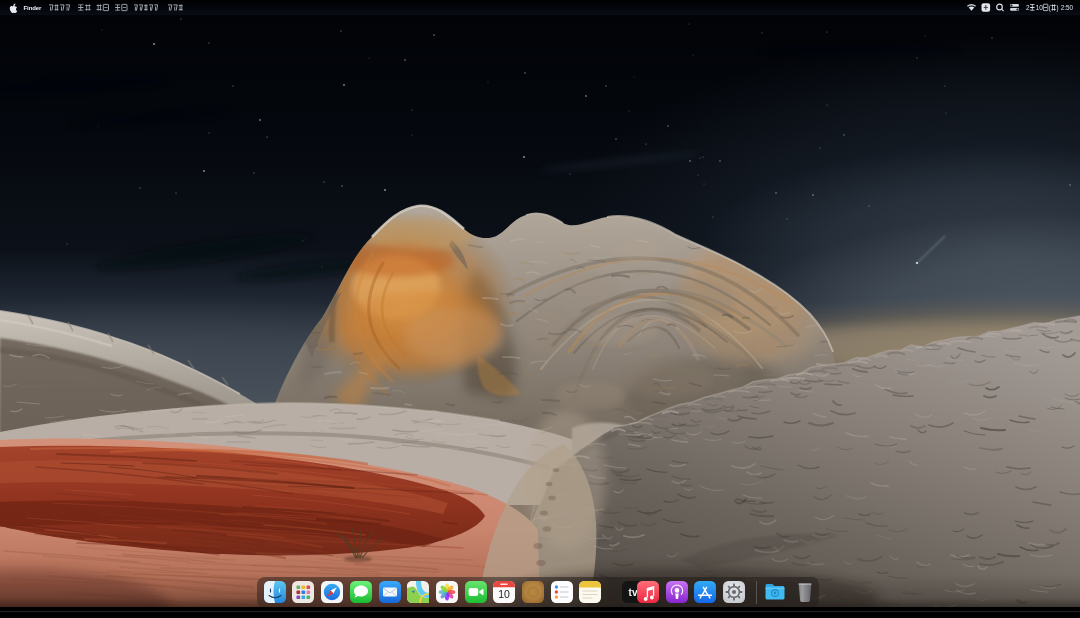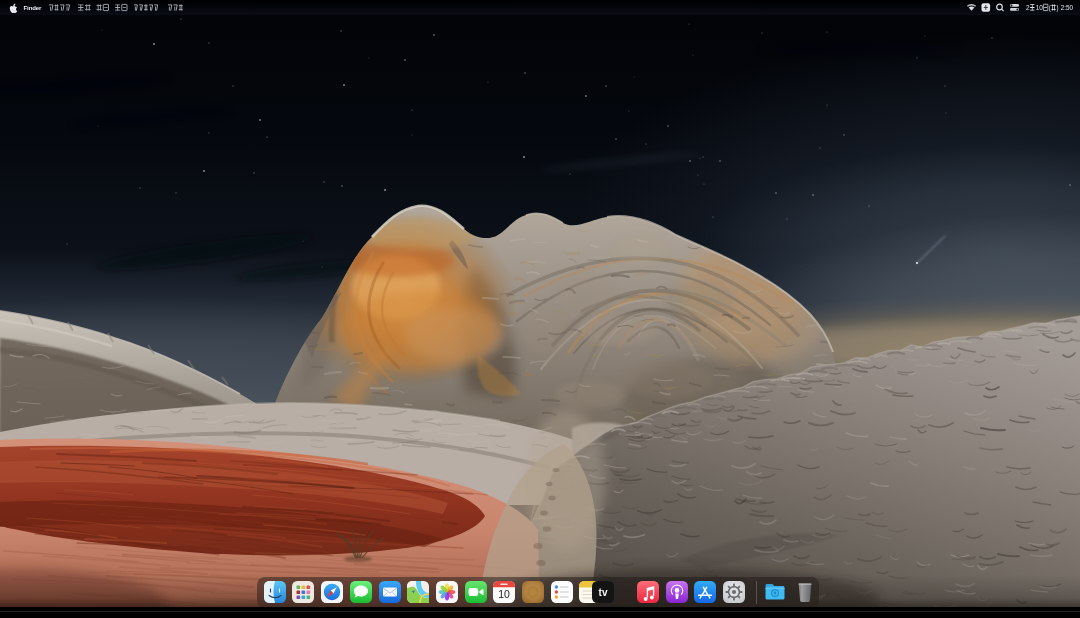--- a/index.html
+++ b/index.html
@@ -1222,21 +1222,21 @@
           <rect x="8.6" y="10.2" width="9" height="1.5" rx="0.7" fill="#d8d8dc"></rect>
           <rect x="8.6" y="15.2" width="9" height="1.5" rx="0.7" fill="#d8d8dc"></rect>
         </svg></div>
       <div class="ic" style="left:322.4px;"><svg width="22" height="22" viewBox="0 0 22 22">
           <rect x="0" y="0" width="22" height="22" rx="5.2" fill="#fcf9ef"></rect>
           <path d="M 0,5.2 C 0,2.3 2.3,0 5.2,0 L 16.8,0 C 19.7,0 22,2.3 22,5.2 L 22,6.5 L 0,6.5 Z" fill="#ecc53c"></path>
           <rect x="3.5" y="9.5" width="15" height="1.1" rx="0.5" fill="#d9d4c4"></rect>
           <rect x="3.5" y="13" width="15" height="1.1" rx="0.5" fill="#d9d4c4"></rect>
           <rect x="3.5" y="16.5" width="10" height="1.1" rx="0.5" fill="#d9d4c4"></rect>
         </svg></div>
-      <div class="ic" style="left:335px;border-radius:10px;"><svg width="22" height="22" viewBox="0 0 22 22">
+      <div class="ic" style="left:365px;border-radius:10px;"><svg width="22" height="22" viewBox="0 0 22 22">
           <rect x="0" y="0" width="22" height="22" rx="5.2" fill="#141414"></rect>
           <text x="11" y="14.6" font-family="Liberation Sans, sans-serif" font-size="10" font-weight="bold" fill="#f6f6f6" text-anchor="middle">tv</text>
           <path d="M 4.8,10.2 c 0,-1.1 0.9,-1.6 1.6,-1.5 c 0.1,-0.8 1.4,-1.2 2.1,-0.4 l -0.1,0.2 c -0.9,0.9 -1.2,2.3 -0.8,3.5 C 6,12.6 4.8,11.8 4.8,10.2 Z" fill="#f4f4f4" opacity="0"></path>
         </svg></div>
       <div class="ic" style="left:379.8px;"><svg width="22" height="22" viewBox="0 0 22 22">
           <defs>
             <linearGradient id="mu" x1="0" y1="0" x2="0" y2="1">
               <stop offset="0" stop-color="#fd6e79"></stop>
               <stop offset="1" stop-color="#ee2740"></stop>
             </linearGradient>

